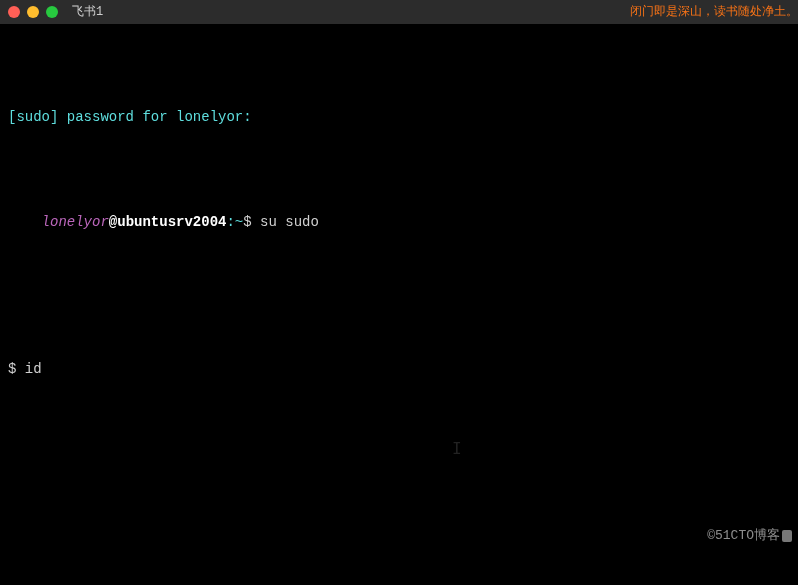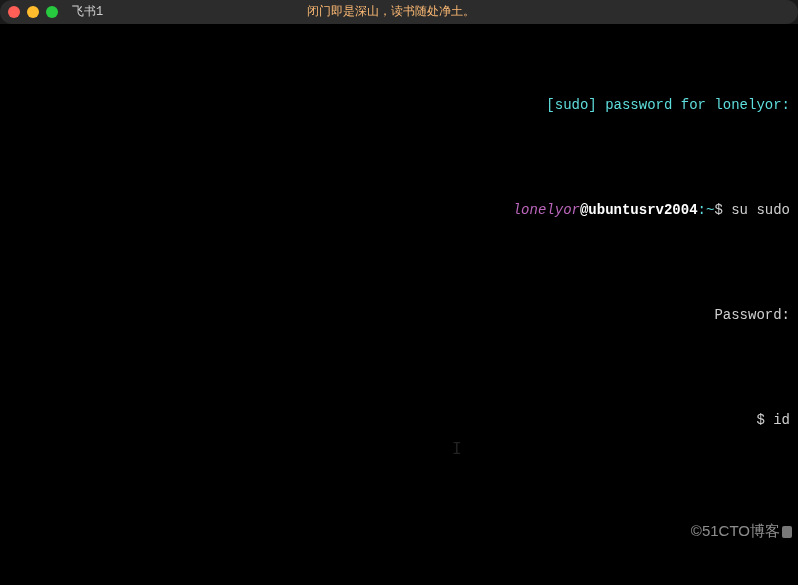--- a/index.html
+++ b/index.html
@@ -19,21 +19,20 @@
   
   .titlebar {
     height: 24px;
     background: #2c2c2c;
     display: flex;
     align-items: center;
     padding: 0 8px;
     position: relative;
     color: #bbbbbb;
     font-size: 12px;
-    border-radius: 12px;
   }
   .traffic-lights {
     display: flex;
     gap: 7px;
     align-items: center;
   }
   .tl {
     width: 12px;
     height: 12px;
     border-radius: 50%;
@@ -41,36 +40,35 @@
   .tl-close { background: #ff5f56; }
   .tl-min   { background: #ffbd2e; }
   .tl-max   { background: #27c93f; }
   .tab-label {
     margin-left: 14px;
     color: #cfcfcf;
     font-size: 12px;
   }
   .center-title {
     position: absolute;
-    left: 0; right: 16px;
-    text-align: center;
-    color: #fdba74;
+    left: 0; right: 0;
+    text-align: right;
+    color: #f97316;
     font-size: 12px;
     pointer-events: none;
   }
 
   
   .terminal {
     background: #000000;
-    padding: 8px 8px;
+    padding: 20px 8px;
     height: calc(585px - 24px);
     box-sizing: border-box;
     position: relative;
     white-space: pre;
-    text-align: right;
   }
   .line { white-space: pre-wrap; word-break: break-all; }
 
   
   .c-cyan    { color: #5fdede; }      
   .c-mag     { color: #bb66bb; font-style: italic; }      
   .c-grey    { color: #d0d0d0; }
   .c-white   { color: #ffffff; font-weight: 600; }
 
   
@@ -80,22 +78,22 @@
     color: #222;
     pointer-events: none;
   }
 
   
   .watermark {
     position: absolute;
     right: 6px;
     bottom: 20px;
     color: rgba(255,255,255,0.55);
-    font-size: 15px;
-    font-family: Liberation Sans, sans-serif;
+    font-size: 13px;
+    font-family: Liberation Mono, monospace;
   }
   .watermark .badge {
     display:inline-block;
     width:10px;height:12px;
     background:rgba(150,150,150,0.8);
     border-radius:2px;
     vertical-align:middle;
     margin-left:2px;
   }
 </style>
@@ -113,21 +111,20 @@
 </div>
 
 <div class="terminal">
 
   <div class="line c-cyan">[sudo] password for lonelyor:</div>
 
   <div class="line">
     <span class="c-mag">lonelyor</span><span class="c-white">@</span><span class="c-white">ubuntusrv2004</span><span class="c-cyan">:~</span><span class="c-grey">$</span><span class="c-grey"> </span><span class="c-grey">su sudo</span>
   </div>
 
-  <div class="line c-grey">Password:</div>
 
 
   <div class="line c-grey"><span>$ </span><span>id</span></div>
   
 
   
   
 
   
 

